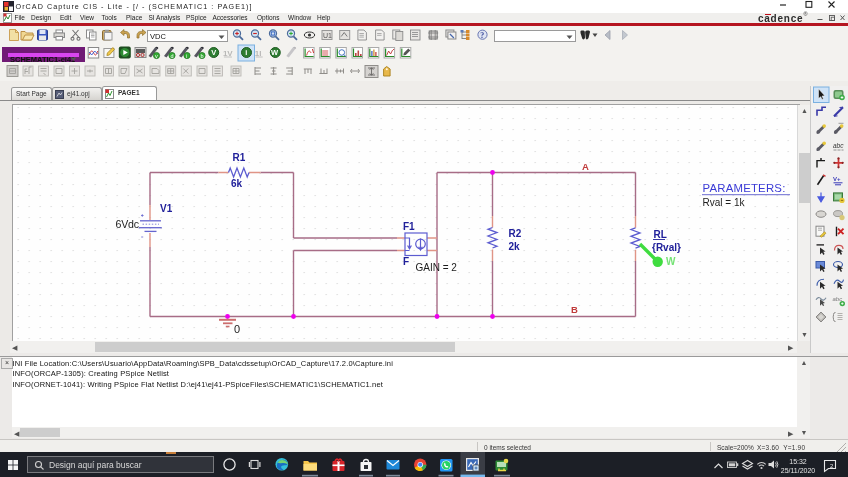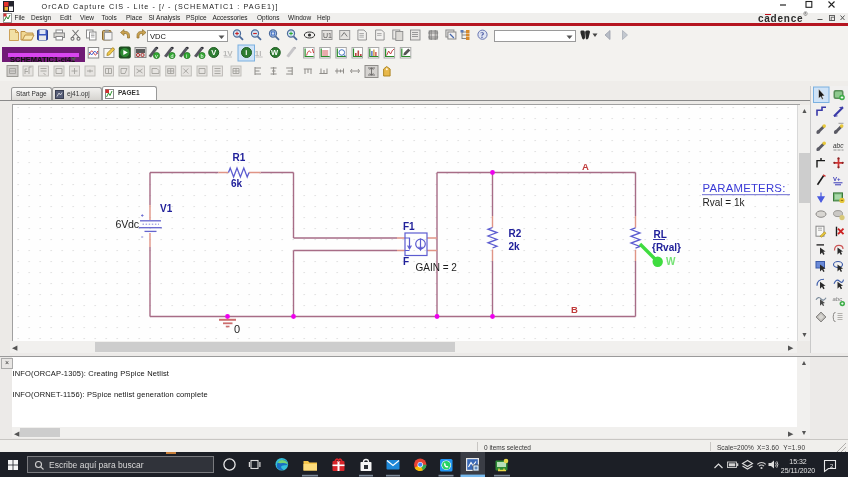--- a/index.html
+++ b/index.html
@@ -1,20 +1,20 @@
 <!DOCTYPE html>
 <html><head>
 <meta charset="utf-8">
 <style>
 html,body{margin:0;padding:0;}
 body{width:848px;height:477px;overflow:hidden;font-family:"Liberation Sans",sans-serif;}
 #screen{position:relative;width:848px;height:477px;background:#f1f0ee;overflow:hidden;}
 .abs{position:absolute;}
 #titlebar{position:absolute;left:0;top:0;width:848px;height:13px;background:#ffffff;}
-#titletext{position:absolute;left:15.5px;top:1.5px;font-size:7.2px;letter-spacing:1.05px;color:#1a1a1a;margin-left:26px;}
+#titletext{position:absolute;left:15.5px;top:1.5px;font-size:7.2px;letter-spacing:1.05px;color:#1a1a1a;}
 #menubar{position:absolute;left:0;top:13px;width:848px;height:16px;background:#f0efed;}
 .mi{position:absolute;top:0.5px;font-size:6.5px;color:#222;}
 #redline{position:absolute;left:0;top:23px;width:848px;height:2.5px;background:#b51520;}
 #tb1{position:absolute;left:0;top:25.5px;width:848px;height:18.5px;background:#f3f2ef;}
 #tb2{position:absolute;left:0;top:44px;width:848px;height:18px;background:#f3f2ef;}
 #tb3{position:absolute;left:0;top:62px;width:848px;height:19px;background:#f3f2ef;}
 #tabbar{position:absolute;left:0;top:81px;width:848px;height:19px;background:#efedea;}
 .tab{position:absolute;top:6px;height:12px;border:1px solid #999;border-bottom:none;border-radius:2.5px 2.5px 0 0;background:linear-gradient(#fbfbfa,#dddbd7);}
 .tabtext{position:absolute;font-size:6.5px;color:#333;white-space:nowrap;}
 #tabline{position:absolute;left:0;top:99.5px;width:848px;height:1.5px;background:#8a8a8a;}
@@ -623,22 +623,23 @@
         </g>
     <g transform="translate(21.5,225)">
           <path d="M3 1.5 Q1 1.5 1 3.5 Q1 5.5 0.5 6 Q1 6.5 1 8.5 Q1 10.5 3 10.5" fill="none" stroke="#8a8886" stroke-width="1"></path>
           <path d="M5 2.5 h5 M5 4.5 h5 M5 6.5 h5 M5 8.5 h5" stroke="#aaa8a4" stroke-width="0.9"></path>
         </g>
   </svg>
   </div>
   <div id="logwrap">
     <div id="logborder"></div>
     <div id="logarea">
+      <div class="logline" style="top:1.5px">INI File Location:C:\Users\Usuario\AppData\Roaming\SPB_Data\cdssetup\OrCAD_Capture\17.2.0\Capture.ini</div>
       <div class="logline" style="top:12px">INFO(ORCAP-1305): Creating PSpice Netlist</div>
-      <div class="logline" style="top:33px">INFO(ORNET-1156): PSpice netlist generation complete</div>
+      <div class="logline" style="top:22.5px">INFO(ORNET-1041): Writing PSpice Flat Netlist D:\ej41\ej41-PSpiceFiles\SCHEMATIC1\SCHEMATIC1.net</div>
     </div>
     <div class="abs" style="left:1px;top:5px;width:10px;height:9px;background:#e8e6e4;border:1px solid #aaa;font-size:7px;color:#333;text-align:center;line-height:8px;">×</div>
     <div id="loghscroll" class="abs scrltrk" style="left:12px;top:74px;width:785px;height:11px;">
       <div class="arr" style="left:2px;top:2.5px;">◀</div>
       <div class="arr" style="left:776px;top:2.5px;">▶</div>
       <div class="scrlthumb" style="left:8px;top:1px;width:40px;height:9px;"></div>
     </div>
     <div id="logvscroll" class="abs scrltrk" style="left:797px;top:4px;width:13px;height:81px;">
       <div class="arr" style="left:3.5px;top:2px;">▲</div>
       <div class="arr" style="left:3.5px;top:72px;">▼</div>
@@ -660,21 +661,21 @@
         <rect x="0" y="0" width="4.6" height="4.6" fill="#f5f5f5"></rect>
         <rect x="5.4" y="0" width="4.6" height="4.6" fill="#f5f5f5"></rect>
         <rect x="0" y="5.4" width="4.6" height="4.6" fill="#f5f5f5"></rect>
         <rect x="5.4" y="5.4" width="4.6" height="4.6" fill="#f5f5f5"></rect>
       </svg>
     <div id="searchbox">
       <svg class="abs" style="left:6px;top:3px" width="11" height="11">
           <circle cx="4.5" cy="4.5" r="3" fill="none" stroke="#d0d0d0" stroke-width="1.1"></circle>
           <line x1="6.8" y1="6.8" x2="9.5" y2="9.5" stroke="#d0d0d0" stroke-width="1.1"></line>
         </svg>
-      <div id="searchtext">Escribe aquí para buscar</div>
+      <div id="searchtext">Design aquí para buscar</div>
     </div>
     <svg class="abs" style="left:0;top:0" width="848" height="25">
       <circle cx="229.5" cy="12.5" r="5.6" fill="none" stroke="#e8e8e8" stroke-width="1.3"></circle>
       <g transform="translate(248.5,7)">
           <rect x="2.5" y="1.5" width="7" height="8" fill="none" stroke="#dadada" stroke-width="1.1"></rect>
           <rect x="0.3" y="3" width="1.2" height="5" fill="#dadada"></rect>
           <rect x="10.8" y="3" width="1.2" height="5" fill="#dadada"></rect>
         </g>
       <g transform="translate(275.5,6)">
           <circle cx="6.3" cy="6.3" r="6.3" fill="#35c1d8"></circle>

